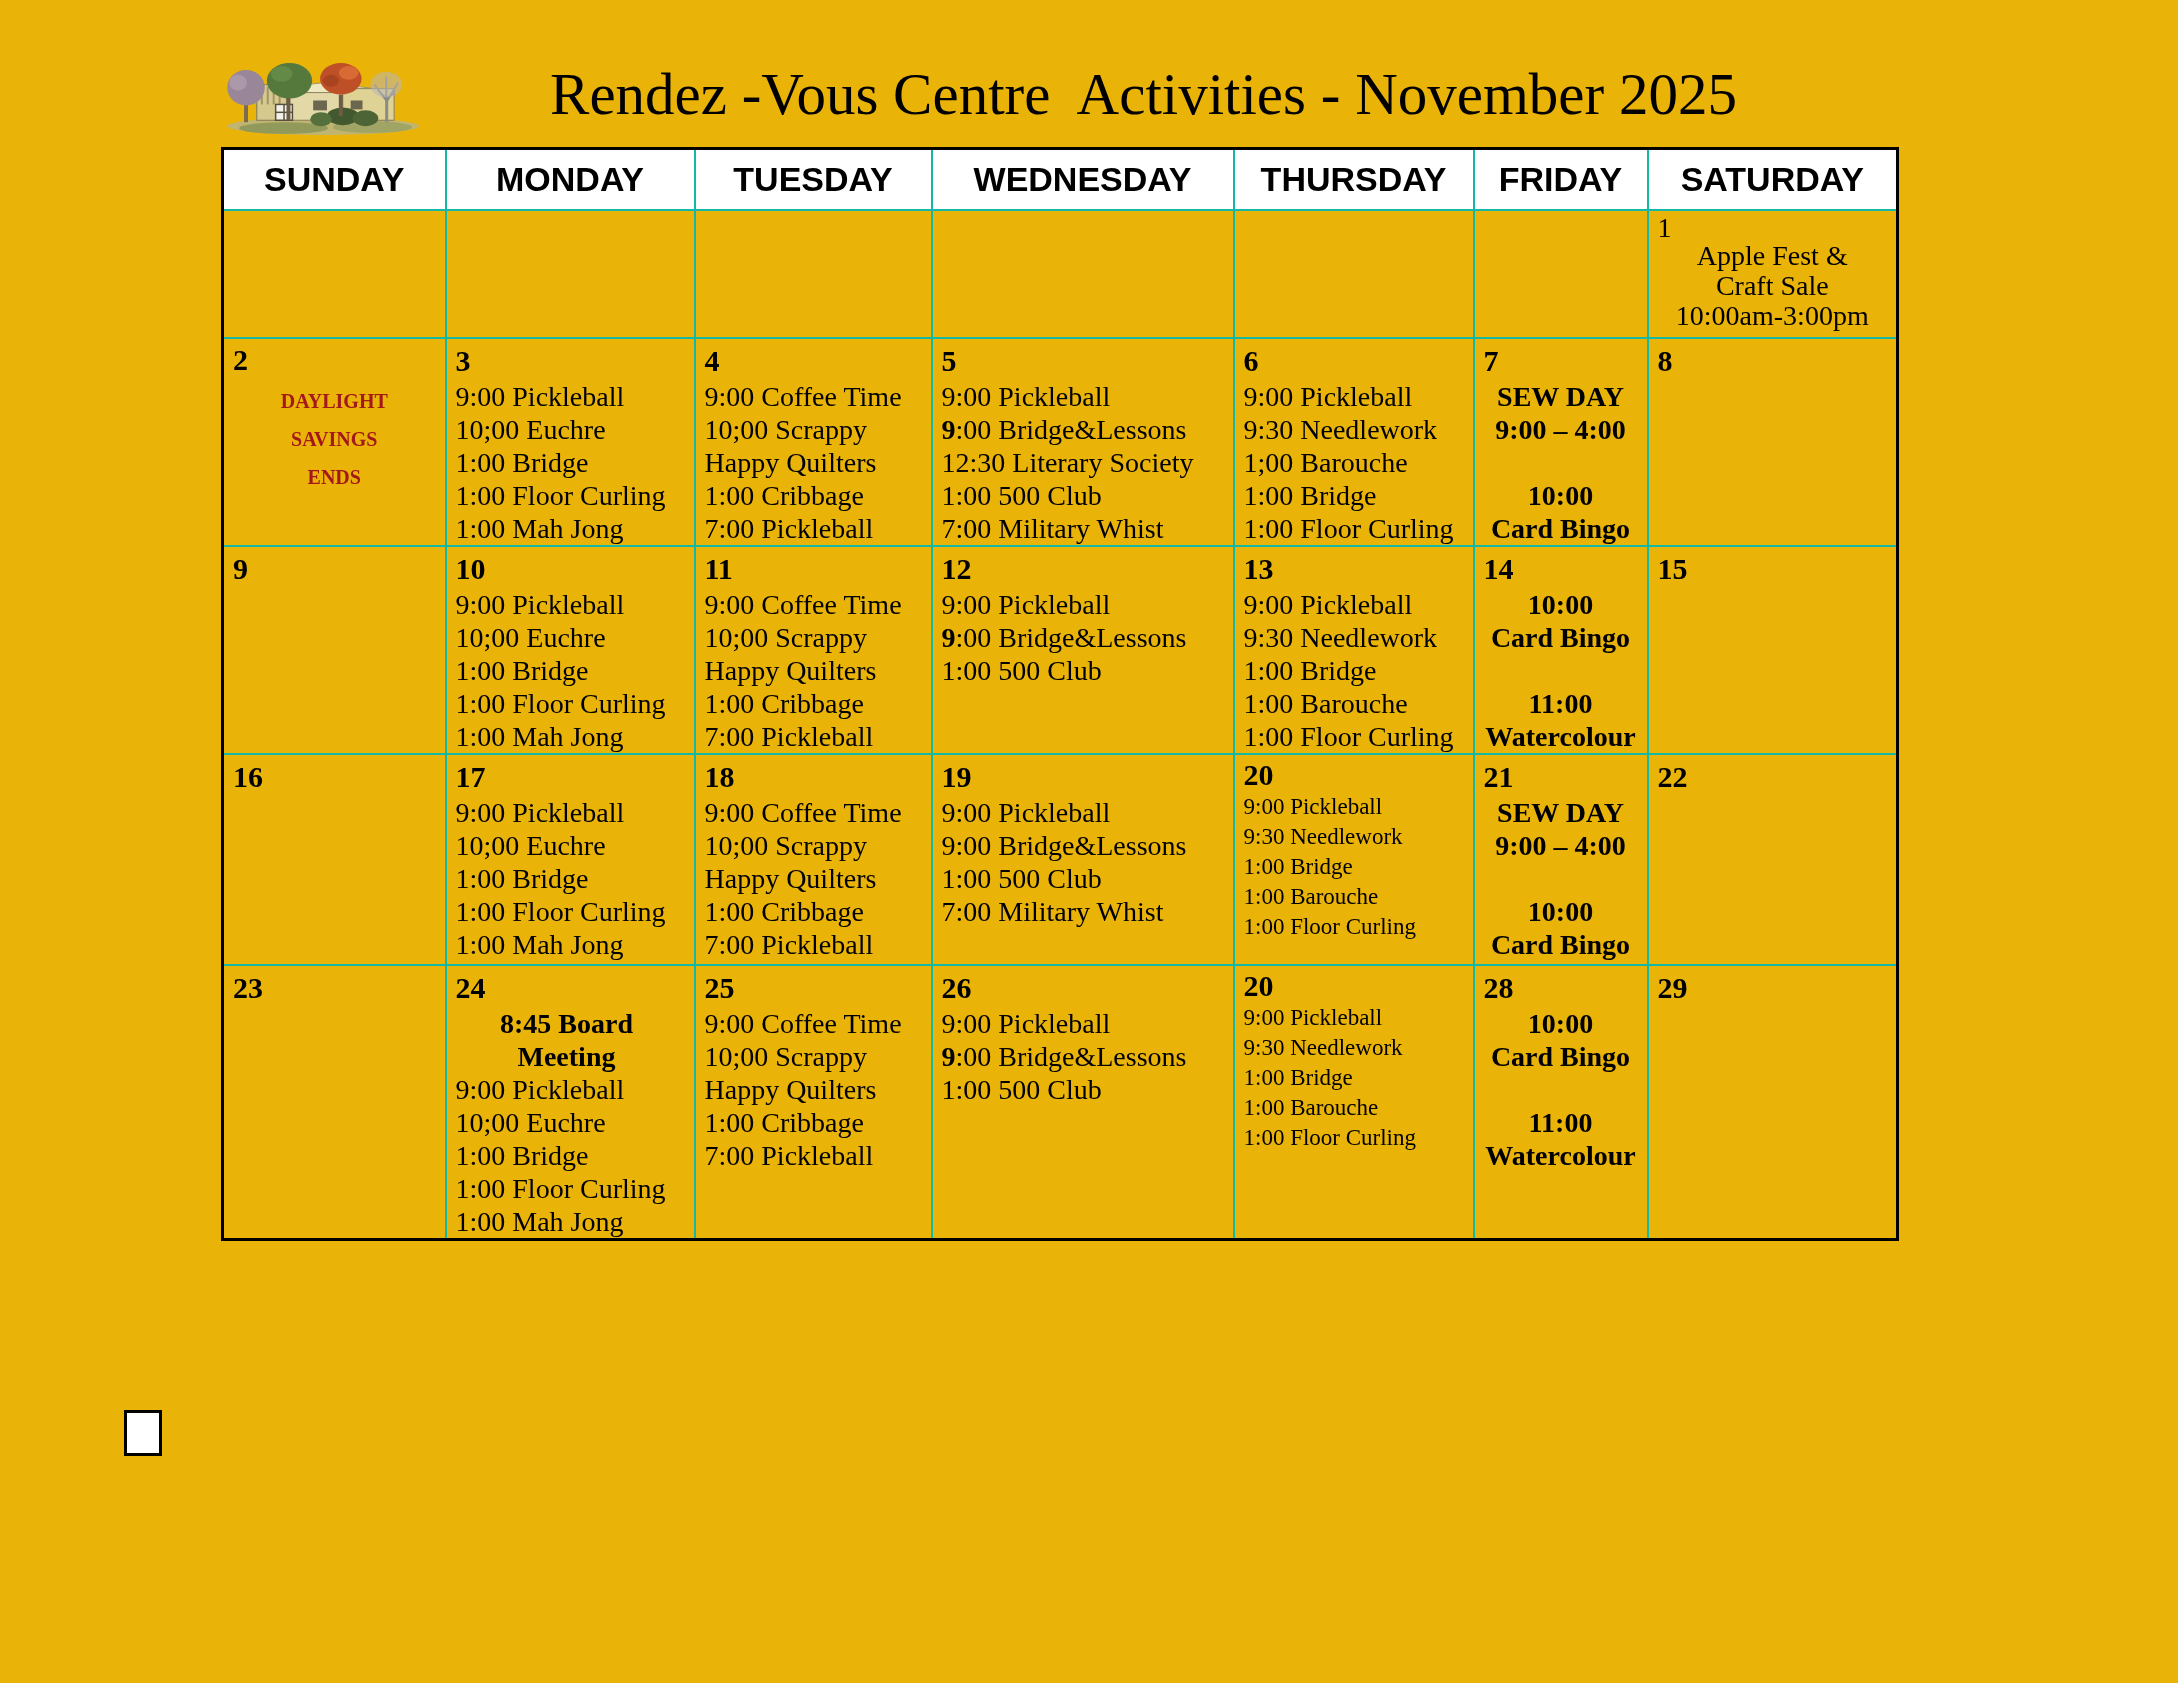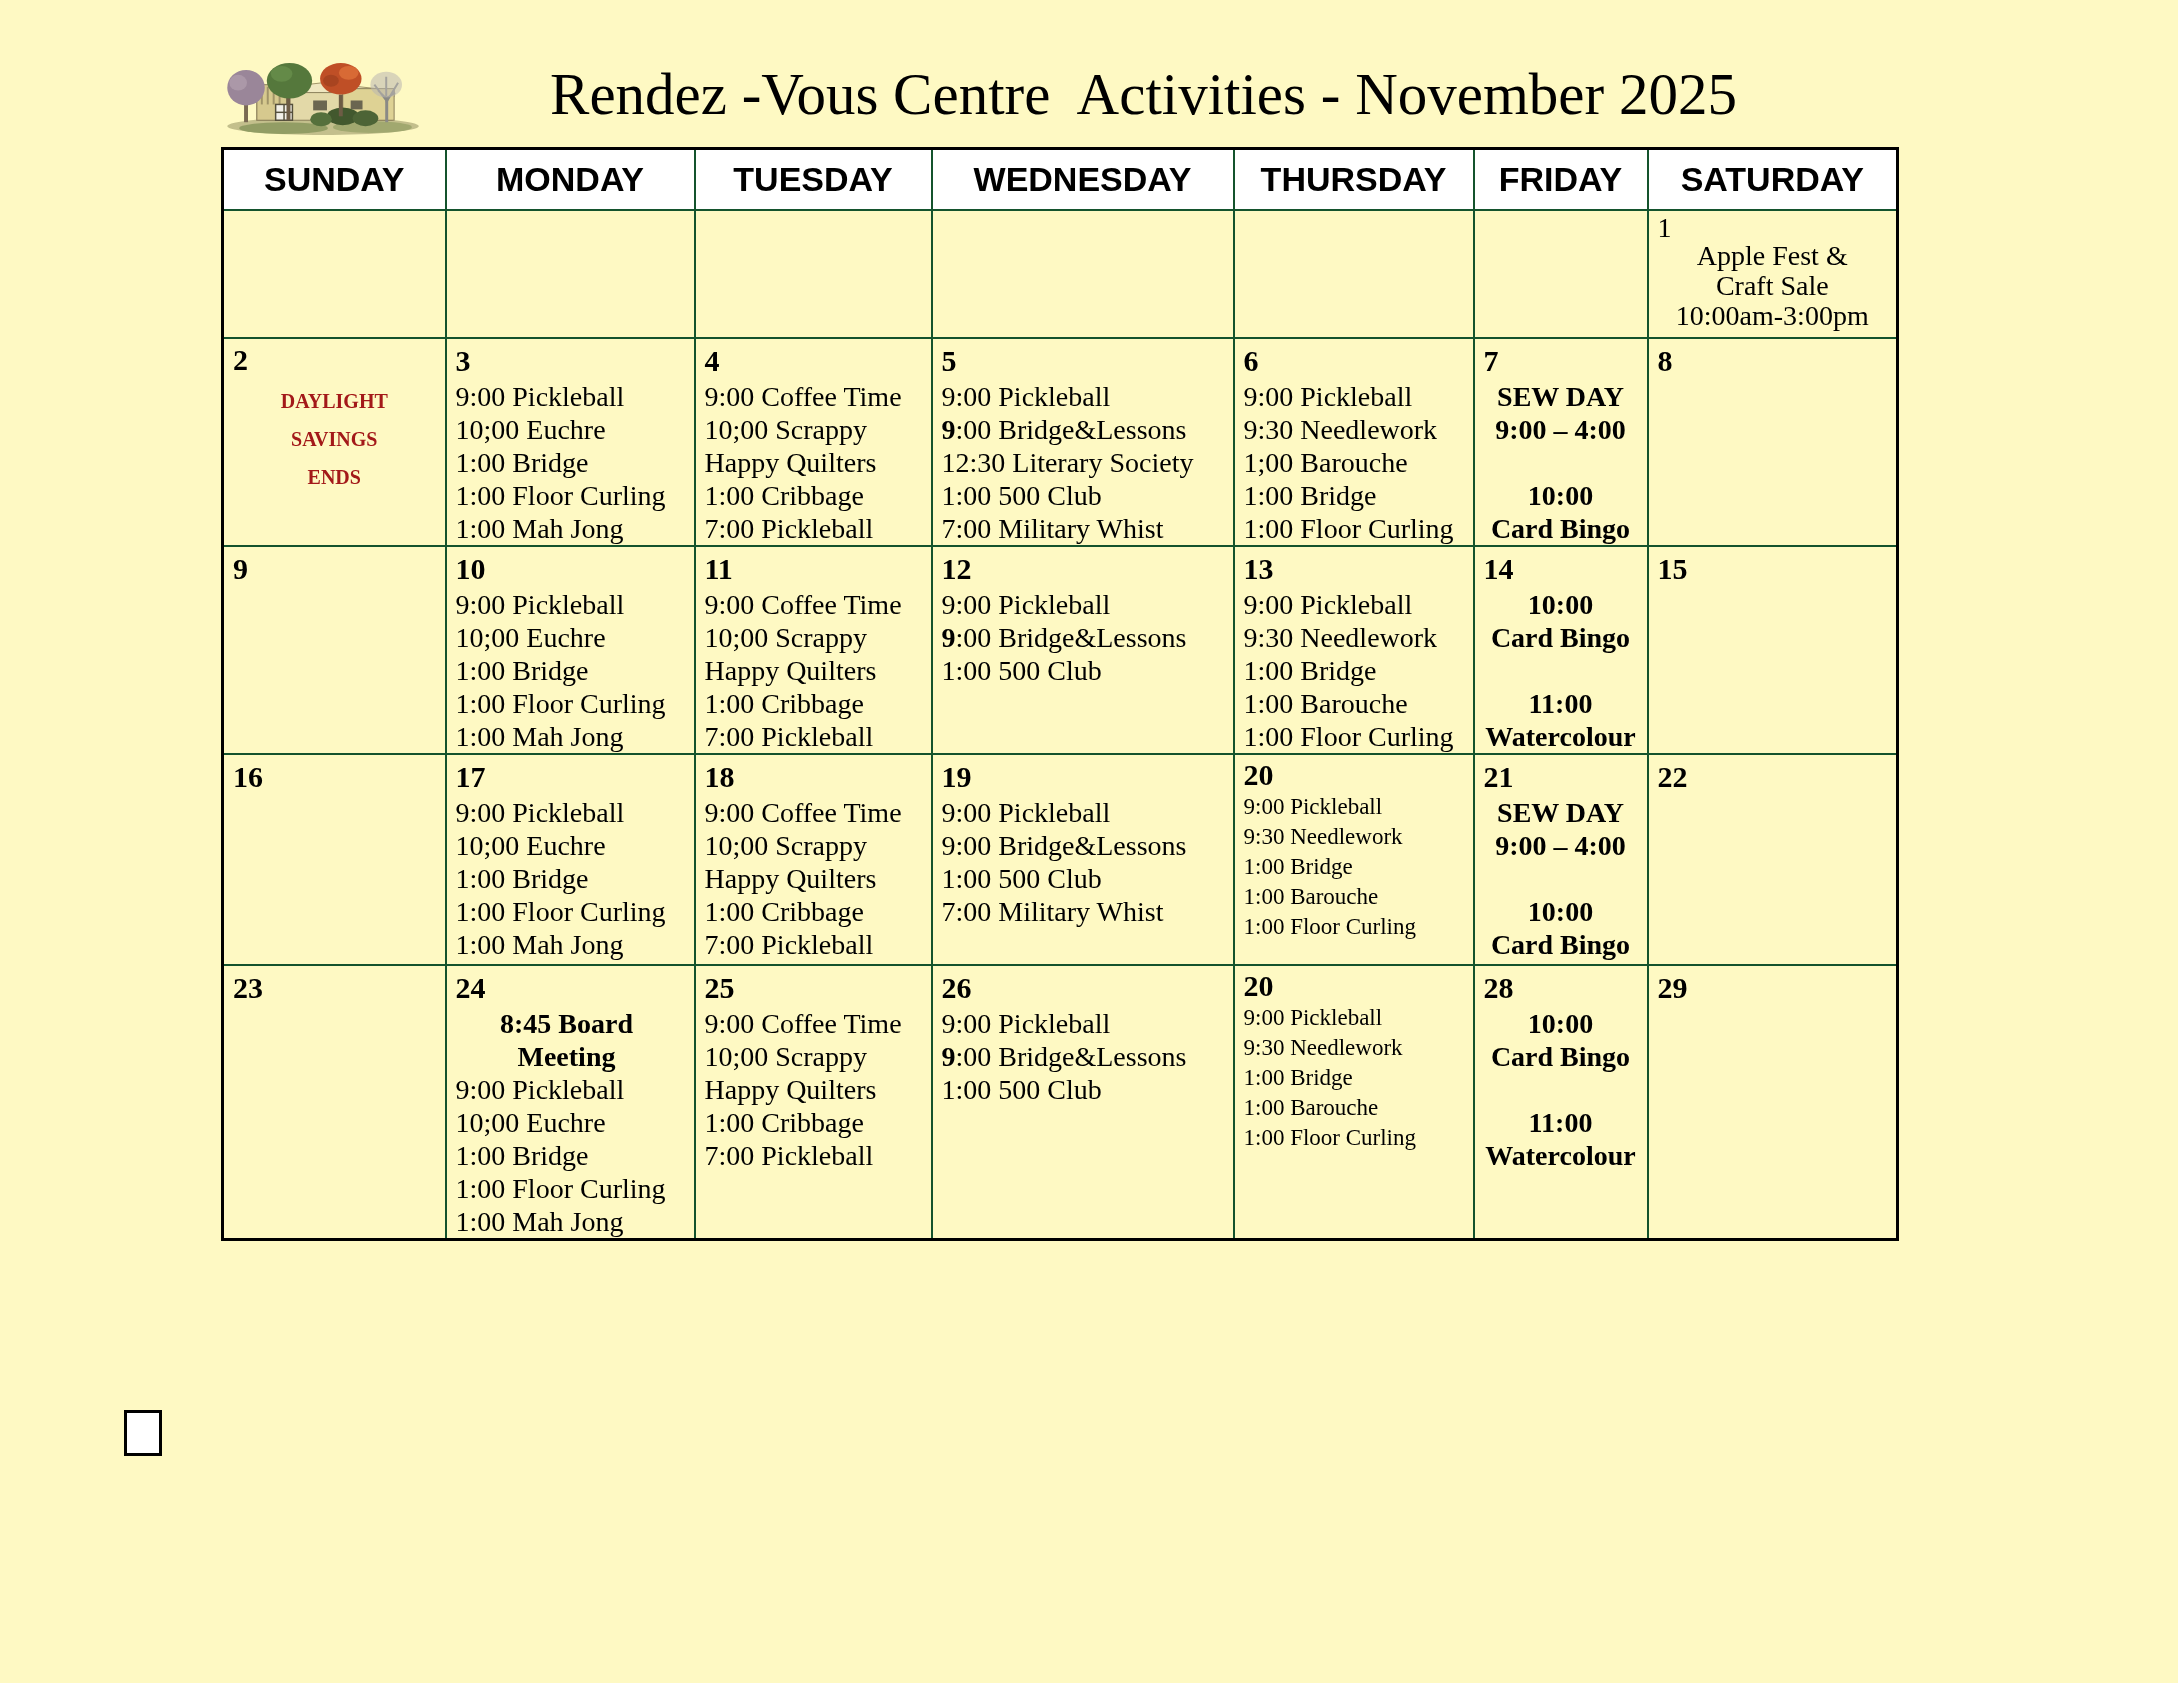--- a/index.html
+++ b/index.html
@@ -1,26 +1,26 @@
 <!DOCTYPE html>
 <html><head>
 <meta charset="utf-8">
 <style>
   html,body{margin:0;padding:0;background:#fff;}
-  .page{position:relative;width:2178px;height:1683px;background:#fef9c3;overflow:hidden;
+  .page{position:relative;width:2178px;height:1683px;background:#eab308;overflow:hidden;
         font-family:"Liberation Serif", serif;color:#000;}
 
   
   .title{position:absolute;left:396px;top:51px;width:1495px;text-align:center;
          font:400 59px/87px "Liberation Serif", serif;white-space:pre;color:#000;}
   .logo{position:absolute;left:224px;top:61px;width:203px;height:77px;}
 
   
   .cal{position:absolute;left:221px;top:147px;border-collapse:collapse;table-layout:fixed;}
-  .cal td,.cal th{border:2px solid #14532d;vertical-align:top;padding:0;overflow:hidden;}
+  .cal td,.cal th{border:2px solid #14b8a6;vertical-align:top;padding:0;overflow:hidden;}
   .cal{border:3px solid #000;}
   .c0{width:223px}.c1{width:249px}.c2{width:237px}.c3{width:302px}
   .c4{width:240px}.c5{width:174px}.c6{width:250px}
   .hrow th{height:59px;font:bold 34px/59px "Liberation Sans", sans-serif;text-align:center;
            letter-spacing:0px;background:#fff;}
   .w0{height:128px}.w1{height:204px}.w2{height:204px}.w3{height:211px}.w4{height:255px}.w5{height:197px}
 
   .daynum{font:bold 30px/38px "Liberation Serif", serif;padding:3px 0 0 9px;text-align:left;}
   .daynum.normal{font-weight:400;font-size:28px;line-height:26px;}
   .lines{padding:0 16px 0 9px;}

